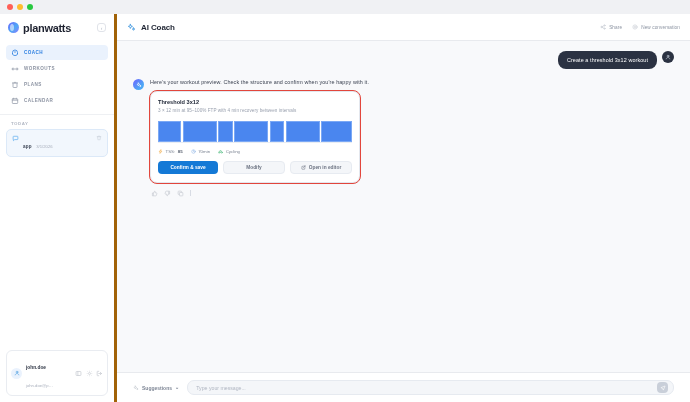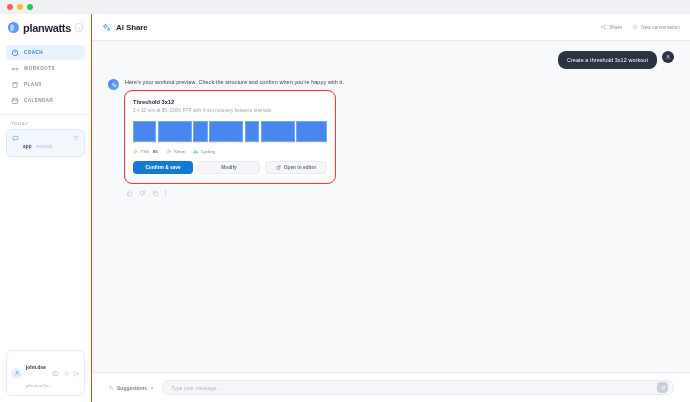--- a/index.html
+++ b/index.html
@@ -19,21 +19,21 @@
   .dots { display: flex; gap: 4px; }
   .dot { width: 6px; height: 6px; border-radius: 50%; }
   .dot.red { background: #ff5f57; }
   .dot.yellow { background: #febc2e; }
   .dot.green { background: #28c840; }
 
   .body-row { flex: 1; display: flex; min-height: 0; }
 
   
   .sidebar {
-    width: 92px; background: #ffffff; border-right: 1px solid #a16207;
+    width: 117px; background: #ffffff; border-right: 3px solid #a16207;
     display: flex; flex-direction: column; flex-shrink: 0;
   }
   .brand {
     height: 27px; display: flex; align-items: center; gap: 4px;
     padding: 0 8px; flex-shrink: 0;
   }
   .brand-mark {
     width: 11px; height: 11px; border-radius: 50%;
     background: linear-gradient(135deg,#6c63ff 0%,#4ea8f5 55%,#8d7bff 100%);
     flex-shrink: 0; position: relative;
@@ -320,21 +320,21 @@
     <section class="main">
 
       <header class="topbar">
         <div class="topbar-title">
           <span class="tl-ic">
             <svg viewBox="0 0 16 16" fill="none" stroke="#4a9de0" stroke-width="1.5" stroke-linecap="round" stroke-linejoin="round">
               <path d="M6 2.3 7 5l2.7 1-2.7 1-1 2.7-1-2.7L2.3 6 5 5z"></path>
                 <path d="M11.6 8.6l.6 1.6 1.6.6-1.6.6-.6 1.6-.6-1.6-1.6-.6 1.6-.6z"></path>
             </svg>
           </span>
-          <h1>AI Share</h1>
+          <h1>AI Coach</h1>
         </div>
         <div class="topbar-actions">
           <div class="tb-btn">
             <span class="ic">
               <svg viewBox="0 0 16 16" fill="none" stroke="#9aa2b0" stroke-width="1.7" stroke-linecap="round">
                   <circle cx="12" cy="3.8" r="1.8"></circle>
                   <circle cx="4" cy="8" r="1.8"></circle>
                   <circle cx="12" cy="12.2" r="1.8"></circle>
                   <path d="M5.6 7.1 10.4 4.7M5.6 8.9l4.8 2.4"></path>
                 </svg>

